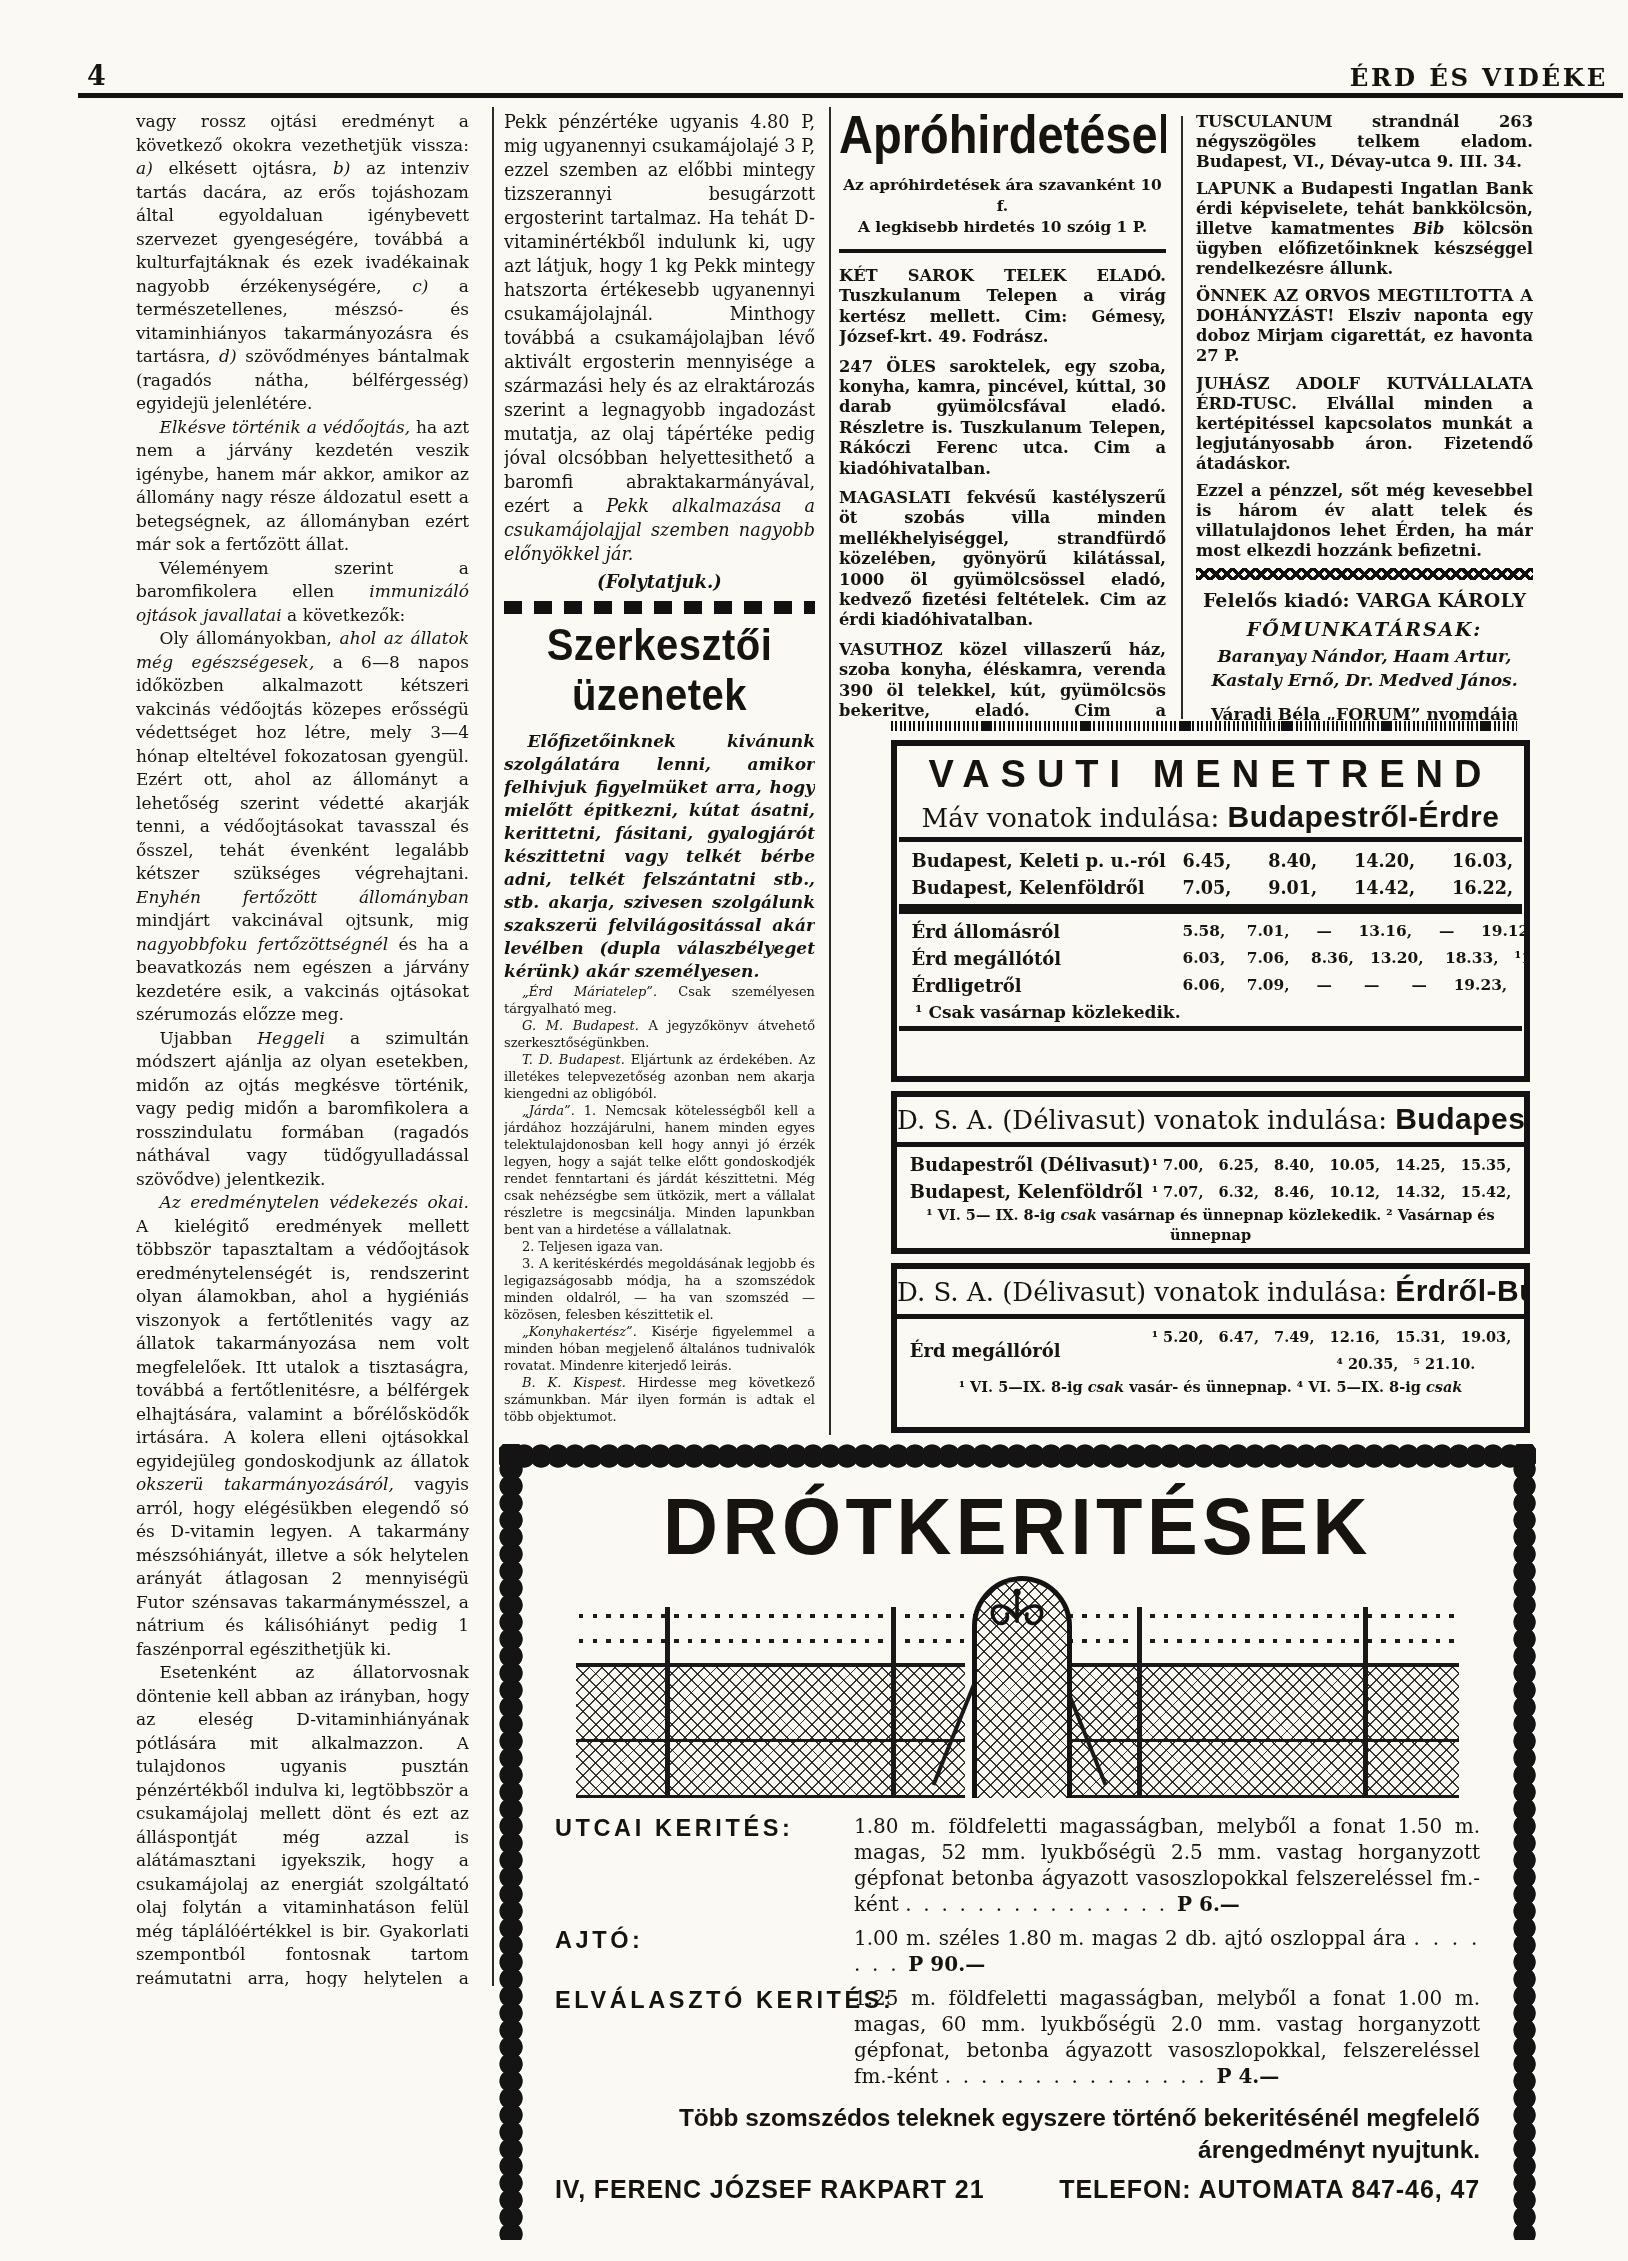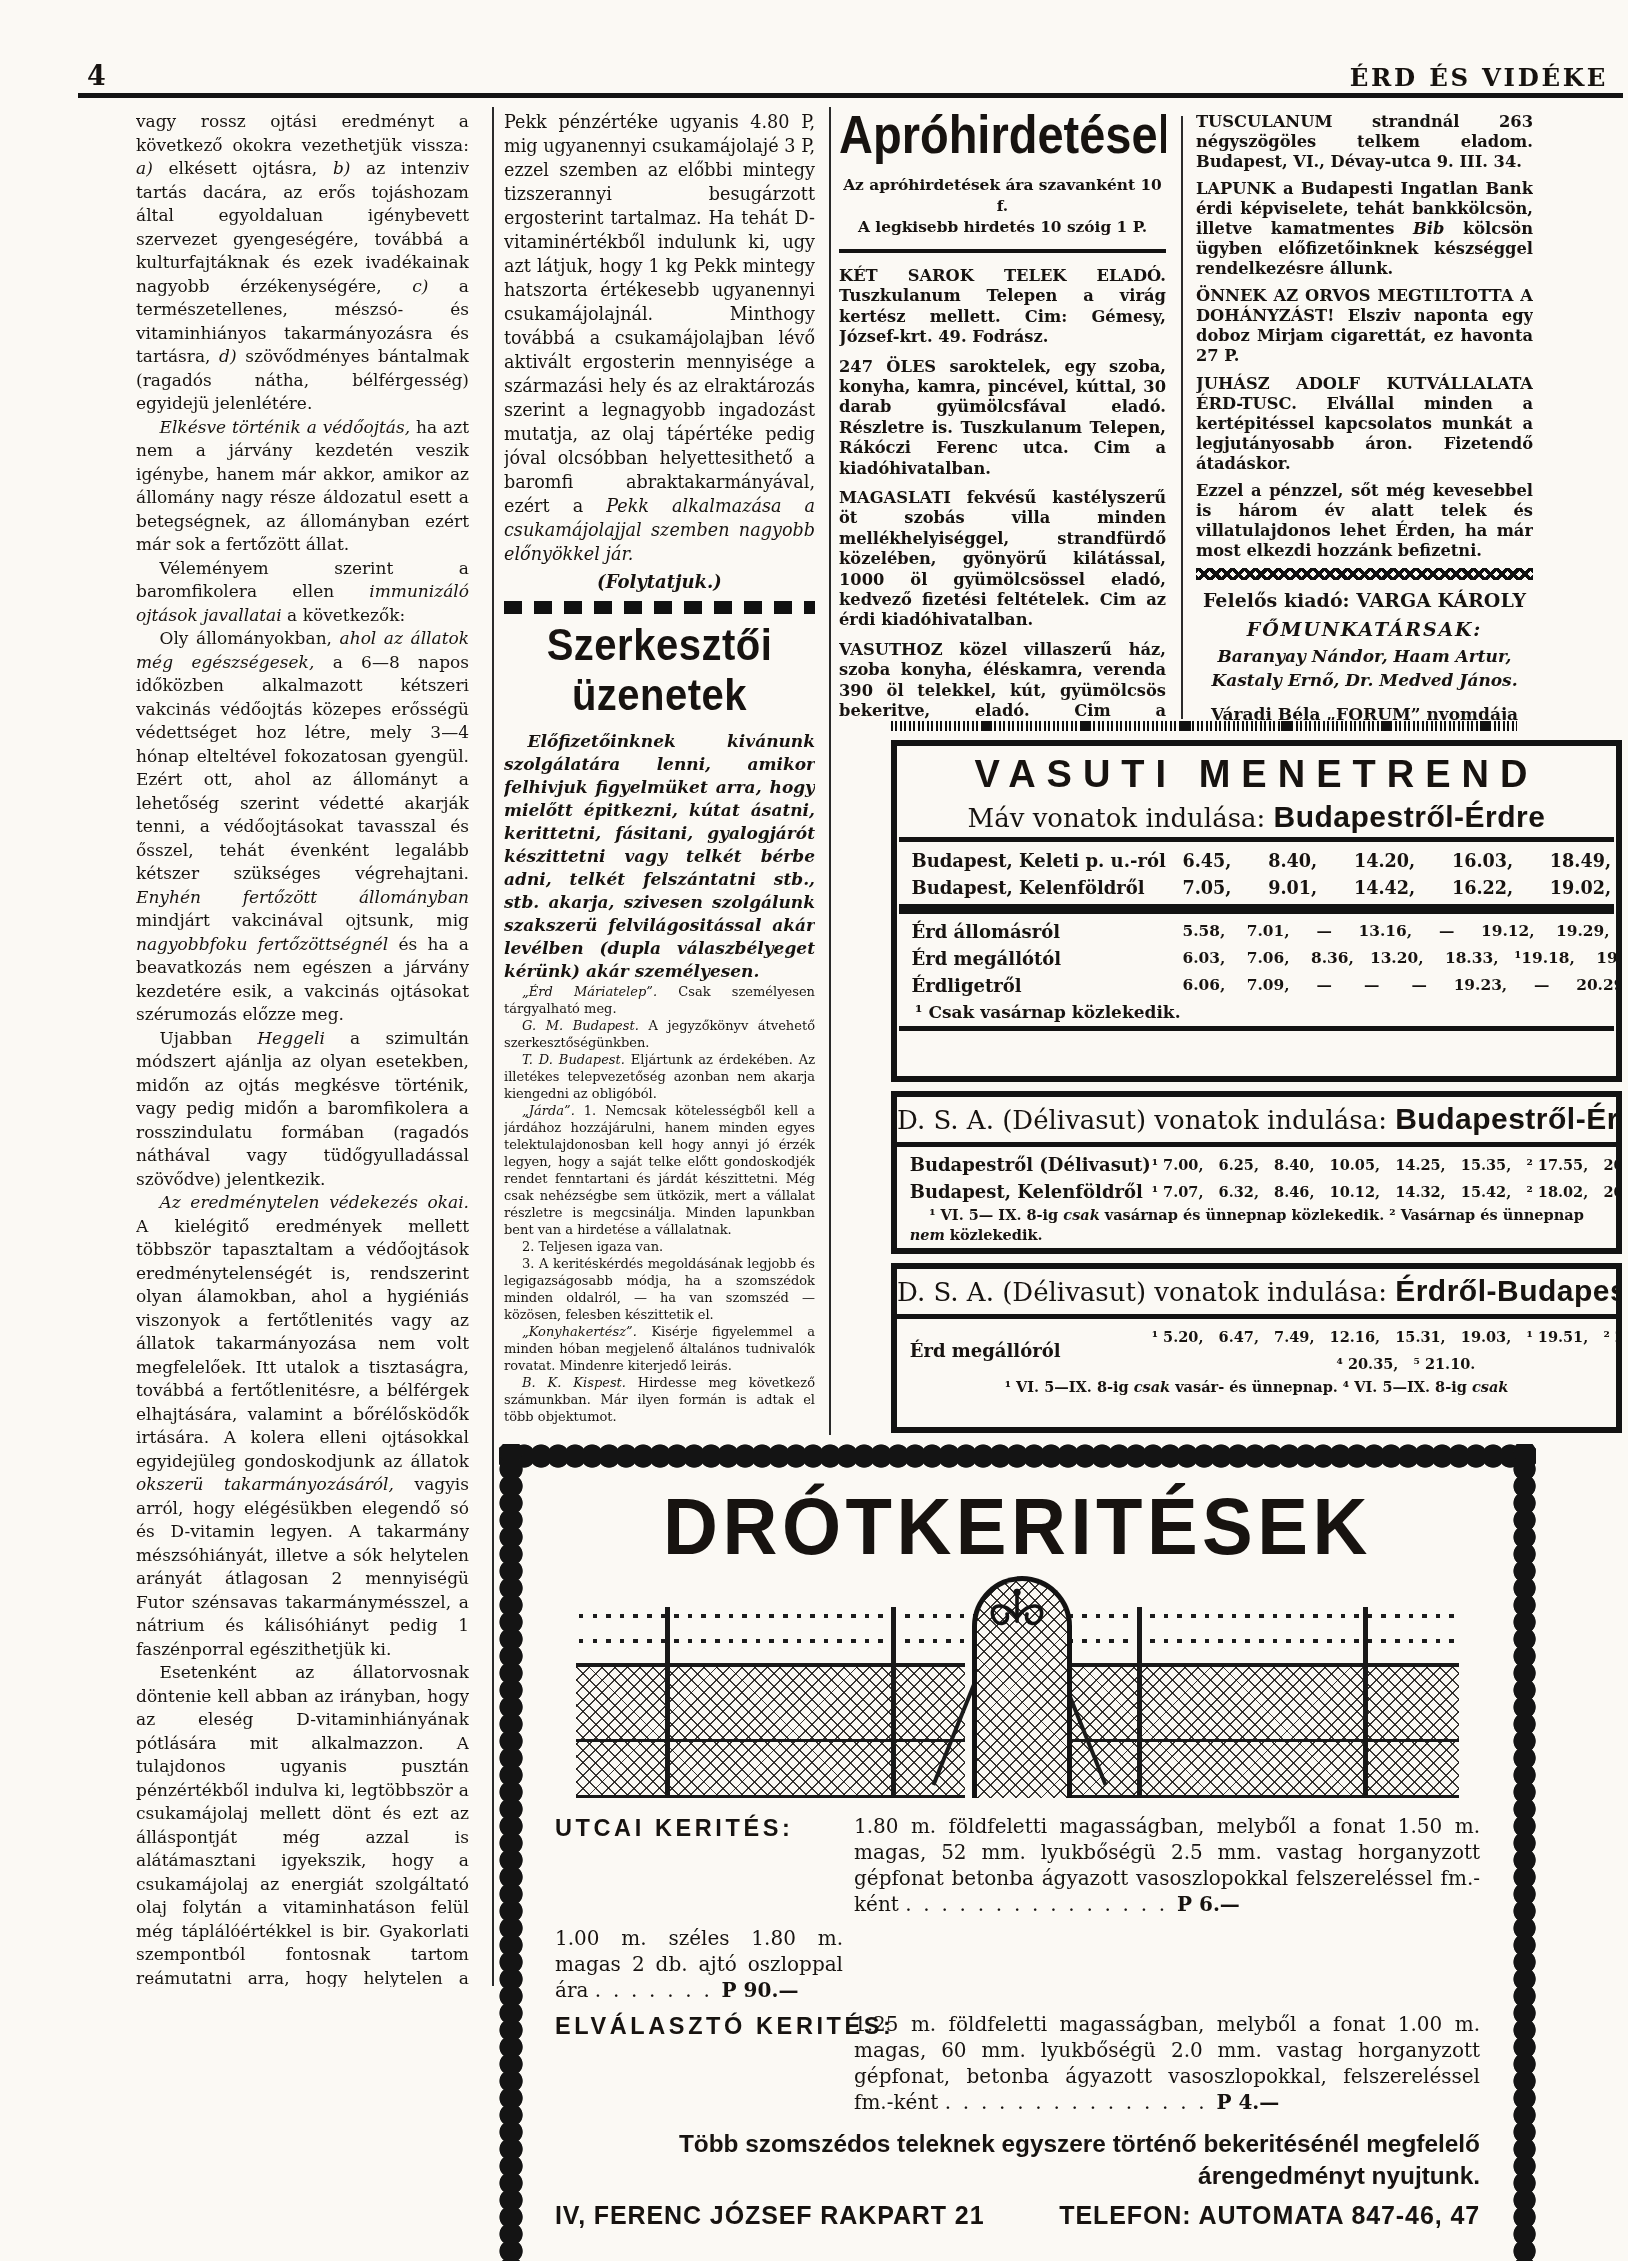--- a/index.html
+++ b/index.html
@@ -46,21 +46,21 @@
       repeating-linear-gradient(-45deg,#111 0 3.6px,transparent 3.6px 8.1px);}
   .imp1{font-weight:700;text-align:center;font-size:19px;margin-top:9px;}
   .imp2{font-weight:700;font-style:italic;text-align:center;font-size:19px;letter-spacing:1.8px;margin-top:7.2px;}
   .imp3{font-weight:700;font-style:italic;text-align:center;font-size:17px;line-height:23.5px;margin-top:5.4px;}
   .imp4{font-weight:700;text-align:center;font-size:17px;line-height:23.5px;margin-top:11px;}
 
   #mid-dash-rule{position:absolute;left:891px;top:721px;width:626px;height:10px;background:
       repeating-linear-gradient(90deg,#111 0 1.8px,transparent 1.8px 4.5px),
       repeating-linear-gradient(90deg,transparent 0 90px,#111 90px 100px);}
 
-  .ttbox{position:absolute;left:891px;width:731px;border:6.3px solid #131313;background:#fbf9f4;box-sizing:border-box;}
+  .ttbox{position:absolute;left:891px;width:639px;border:6.3px solid #131313;background:#fbf9f4;box-sizing:border-box;}
   #tt1{top:740px;height:342px;overflow:hidden;}
   #tt2{top:1091px;height:163px;overflow:hidden;}
   #tt3{top:1263px;height:170px;overflow:hidden;}
   .tt-title{font:700 38px "Liberation Sans",sans-serif;letter-spacing:11px;text-align:center;margin:7.2px 0 0;}
   .tt-head{text-align:center;margin:3.6px 0 3.6px;white-space:nowrap;}
   .tts{font-family:"DejaVu Serif",serif;font-size:26px;}
   .ttd{font-family:"Liberation Sans",sans-serif;font-weight:700;font-size:30px;letter-spacing:0.5px;}
   .banded{border-bottom:5.4px solid #131313;padding:4.5px 0 6.3px;margin:0;}
   .tt-table{border-top:5.4px solid #131313;border-bottom:5.4px solid #131313;padding:4.5px 12.7px 2.7px;margin:0 1.8px;}
   .tt-body{padding:4.5px 12.7px 2.7px;}
@@ -273,20 +273,21 @@
               <path d="M44 36 C58 16 76 22 70 36 C66 46 52 44 55 32"></path>
             </g>
           </svg>
         </div>
       </div>
       <div class="ad-item">
         <span class="ad-label">UTCAI KERITÉS:</span>
         <span class="ad-body"><span>1.80 m. földfeletti magasságban, melyből a fonat 1.50 m. magas, 52 mm. lyukbőségü 2.5 mm. vastag horganyzott gépfonat betonba ágyazott vasoszlopokkal felszereléssel fm.-ként </span><span class="dots">. . . . . . . . . . . . . . . </span><span class="b">P 6.—</span></span>
       </div>
       <div class="ad-item">
+        <span class="ad-label">AJTÓ:</span>
         <span class="ad-body"><span>1.00 m. széles 1.80 m. magas 2 db. ajtó oszloppal ára </span><span class="dots">. . . . . . . </span><span class="b">P 90.—</span></span>
       </div>
       <div class="ad-item">
         <span class="ad-label">ELVÁLASZTÓ KERITÉS:</span>
         <span class="ad-body"><span>1.25 m. földfeletti magasságban, melyből a fonat 1.00 m. magas, 60 mm. lyukbőségü 2.0 mm. vastag horganyzott gépfonat, betonba ágyazott vasoszlopokkal, felszereléssel fm.-ként </span><span class="dots">. . . . . . . . . . . . . . . </span><span class="b">P 4.—</span></span>
       </div>
       <div class="promo">Több szomszédos teleknek egyszere történő bekeritésénél megfelelő árengedményt nyujtunk.</div>
       <div class="addr">
         <span>IV, FERENC JÓZSEF RAKPART 21</span>
         <span>TELEFON: AUTOMATA 847-46, 47</span>

